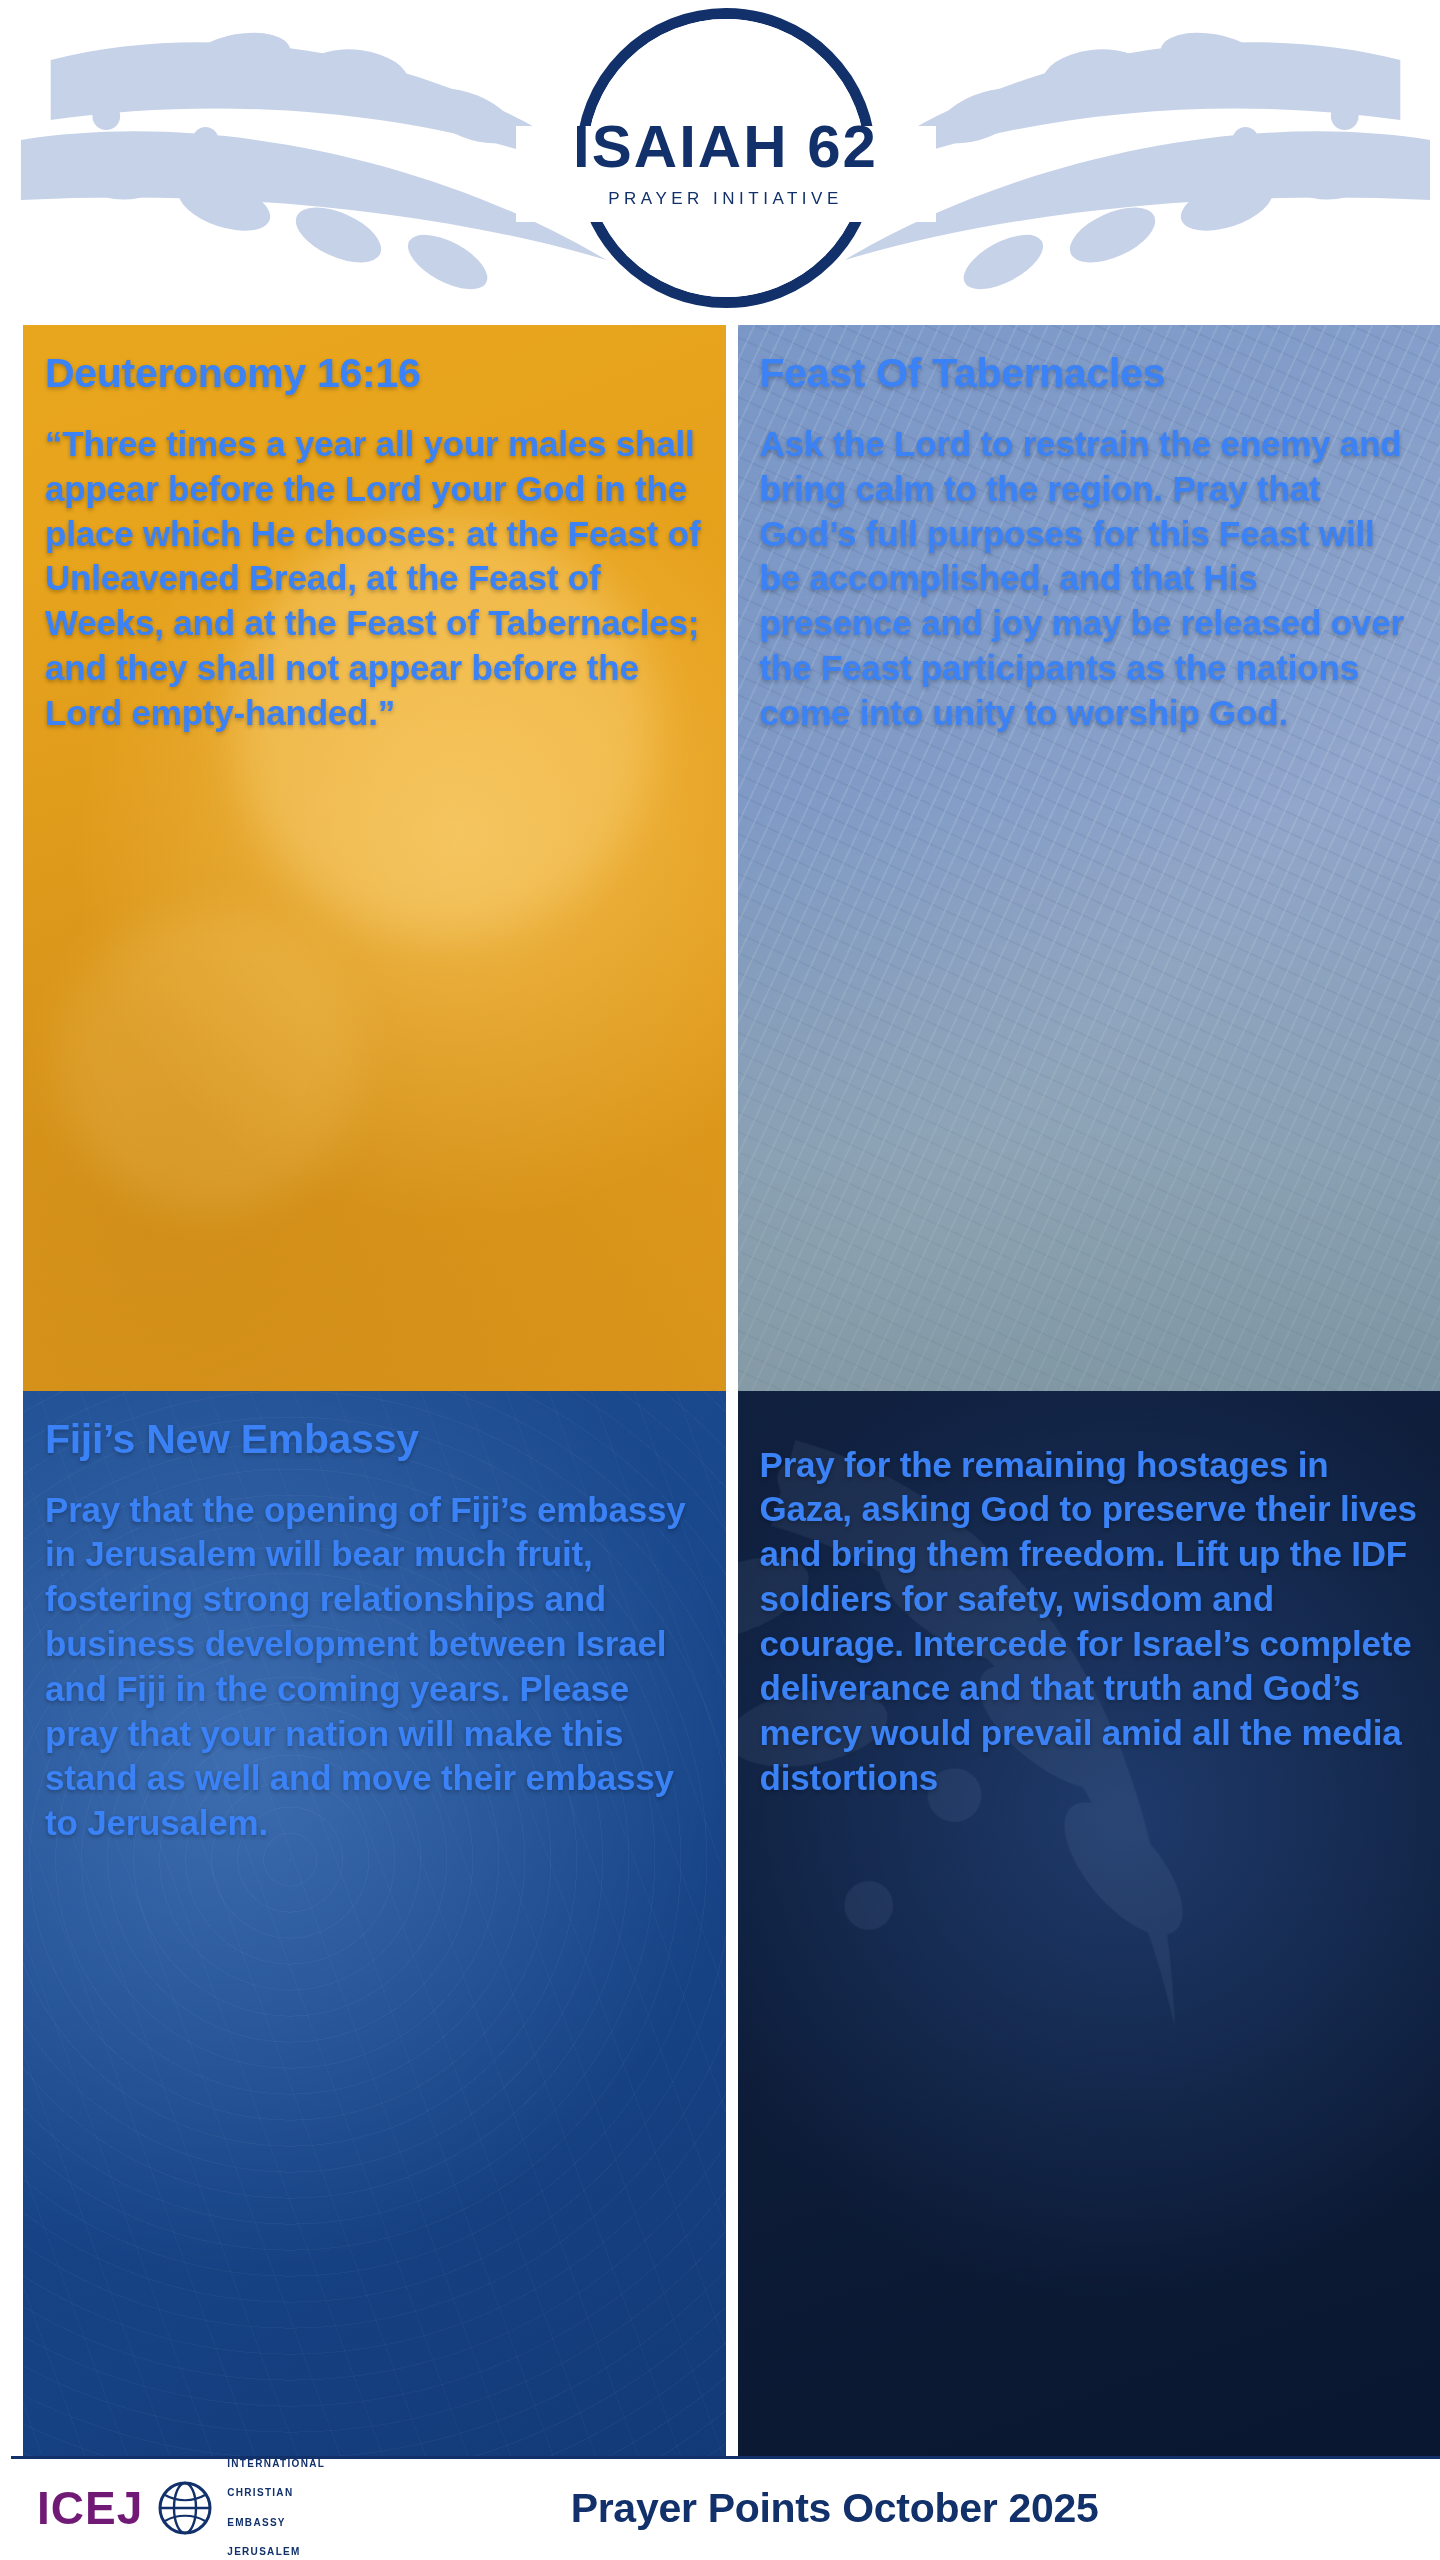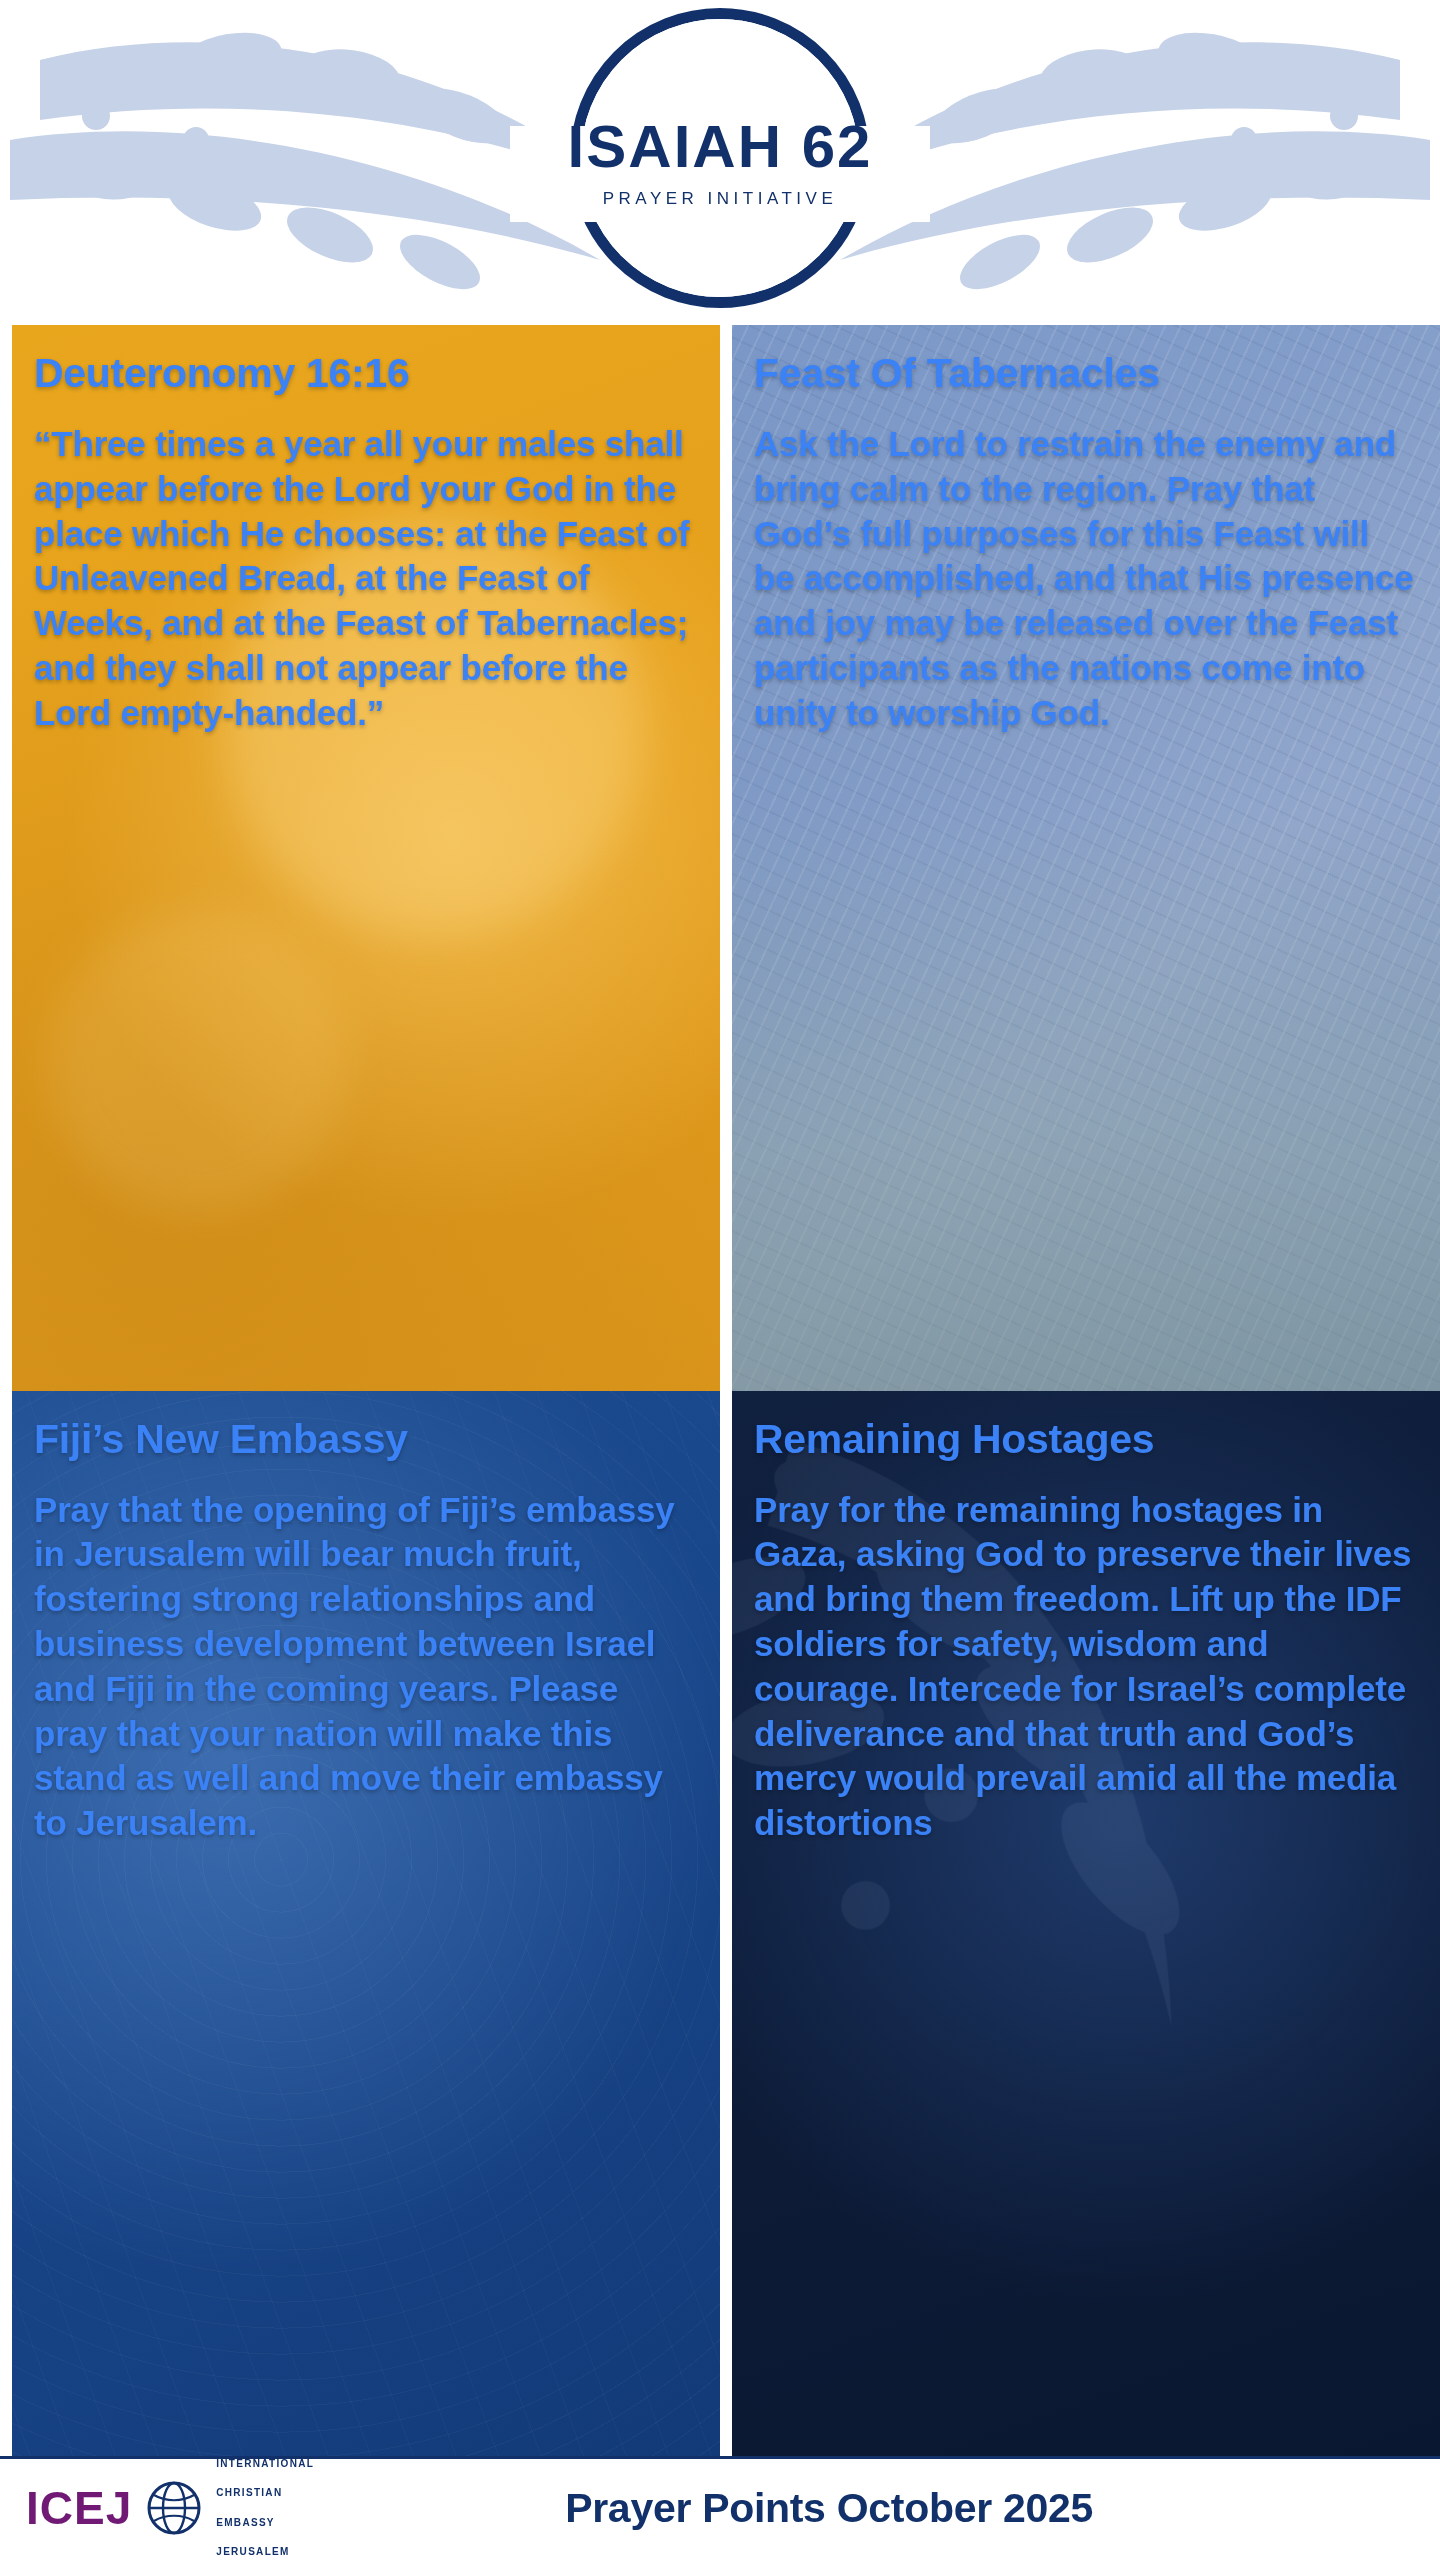--- a/index.html
+++ b/index.html
@@ -10,20 +10,21 @@
     font-family: "Liberation Sans", sans-serif;
     overflow: hidden;
   }
   .page {
     position: relative;
     width: 1440px;
     height: 2560px;
     background: #ffffff;
     display: flex;
     flex-direction: column;
+    padding-left: 11px;
   }
 
   
   .header {
     position: relative;
     height: 325px;
     background: #ffffff;
     overflow: hidden;
     flex: 0 0 325px;
   }
@@ -341,21 +342,20 @@
               <ellipse cx="388" cy="390" rx="66" ry="30" transform="rotate(50 388 390)"></ellipse>
               <ellipse cx="70" cy="170" rx="64" ry="28" transform="rotate(-20 70 170)"></ellipse>
               <ellipse cx="130" cy="275" rx="66" ry="30" transform="rotate(-10 130 275)"></ellipse>
               <circle cx="250" cy="330" r="22"></circle>
               <circle cx="180" cy="420" r="20"></circle>
             </g>
           </svg>
         </div>
       </div>
       <div class="cell-inner">
-        <h2>Remaining Hostages</h2>
         <p>Pray for the remaining hostages in Gaza, asking God to preserve their lives and bring them freedom. Lift up the IDF soldiers for safety, wisdom and courage. Intercede for Israel’s complete deliverance and that truth and God’s mercy would prevail amid all the media distortions</p>
       </div>
     </div>
 
   </div>
 
   <div class="footer">
     <div class="footer-line"></div>
 
     <div class="brand">

